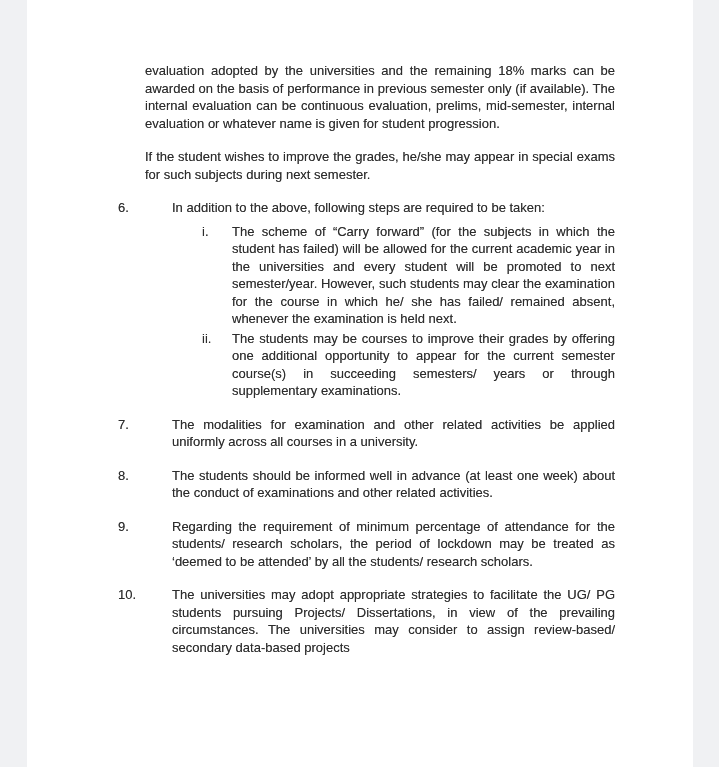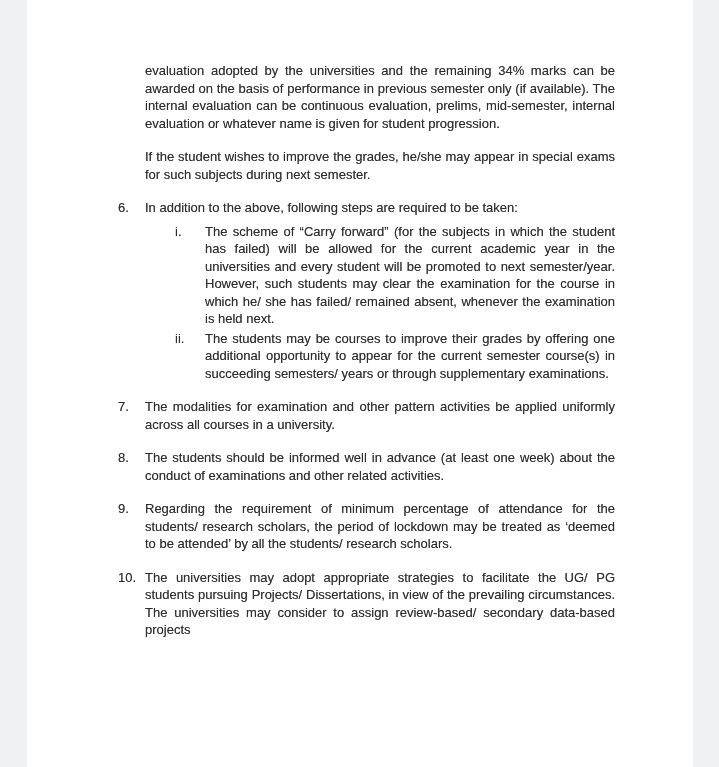--- a/index.html
+++ b/index.html
@@ -31,41 +31,41 @@
   }
 
   p.para { margin: 0 0 16px 0; }
 
   .item {
     display: flex;
     margin-left: -27px;  
     margin-bottom: 16px;
   }
   .item .num  { flex: 0 0 27px; width: 27px; }
-  .item .body { flex: 1 1 auto; }
+  .item .body { flex: 1 1 auto; margin-left: 27px; }
   .item .body p.head { margin: 0 0 6px 0; }
 
   .sub {
     display: flex;
     margin-left: 30px;   
   }
   .sub .subnum  { flex: 0 0 30px; width: 30px; }
   .sub .subtext { flex: 1 1 auto; }
   .sub.first { margin-bottom: 2px; }
 </style>
 </head>
 <body>
 
 <div class="screen">
   <div class="gutter left"></div>
 
   <div class="page">
     <div class="content">
 
-      <p class="para">evaluation adopted by the universities and the remaining 34% marks can be awarded on the basis of performance in previous semester only (if available). The internal evaluation can be continuous evaluation, prelims, mid-semester, internal evaluation or whatever name is given for student progression.</p>
+      <p class="para">evaluation adopted by the universities and the remaining 18% marks can be awarded on the basis of performance in previous semester only (if available). The internal evaluation can be continuous evaluation, prelims, mid-semester, internal evaluation or whatever name is given for student progression.</p>
 
 
       <p class="para">If the student wishes to improve the grades, he/she may appear in special exams for such subjects during next semester.</p>
 
 
       <div class="item">
         <span class="num">6.</span>
         <div class="body">
           <p class="head">In addition to the above, following steps are required to be taken:</p>
 
@@ -77,21 +77,21 @@
           <div class="sub">
             <span class="subnum">ii.</span>
             <p class="subtext">The students may be courses to improve their grades by offering one additional opportunity to appear for the current semester course(s) in succeeding semesters/ years or through supplementary examinations.</p>
           </div>
         </div>
       </div>
 
       <div class="item">
         <span class="num">7.</span>
         <div class="body">
-          <p>The modalities for examination and other pattern activities be applied uniformly across all courses in a university.</p>
+          <p>The modalities for examination and other related activities be applied uniformly across all courses in a university.</p>
         </div>
       </div>
 
       <div class="item">
         <span class="num">8.</span>
         <div class="body">
           <p>The students should be informed well in advance (at least one week) about the conduct of examinations and other related activities.</p>
         </div>
       </div>
 

